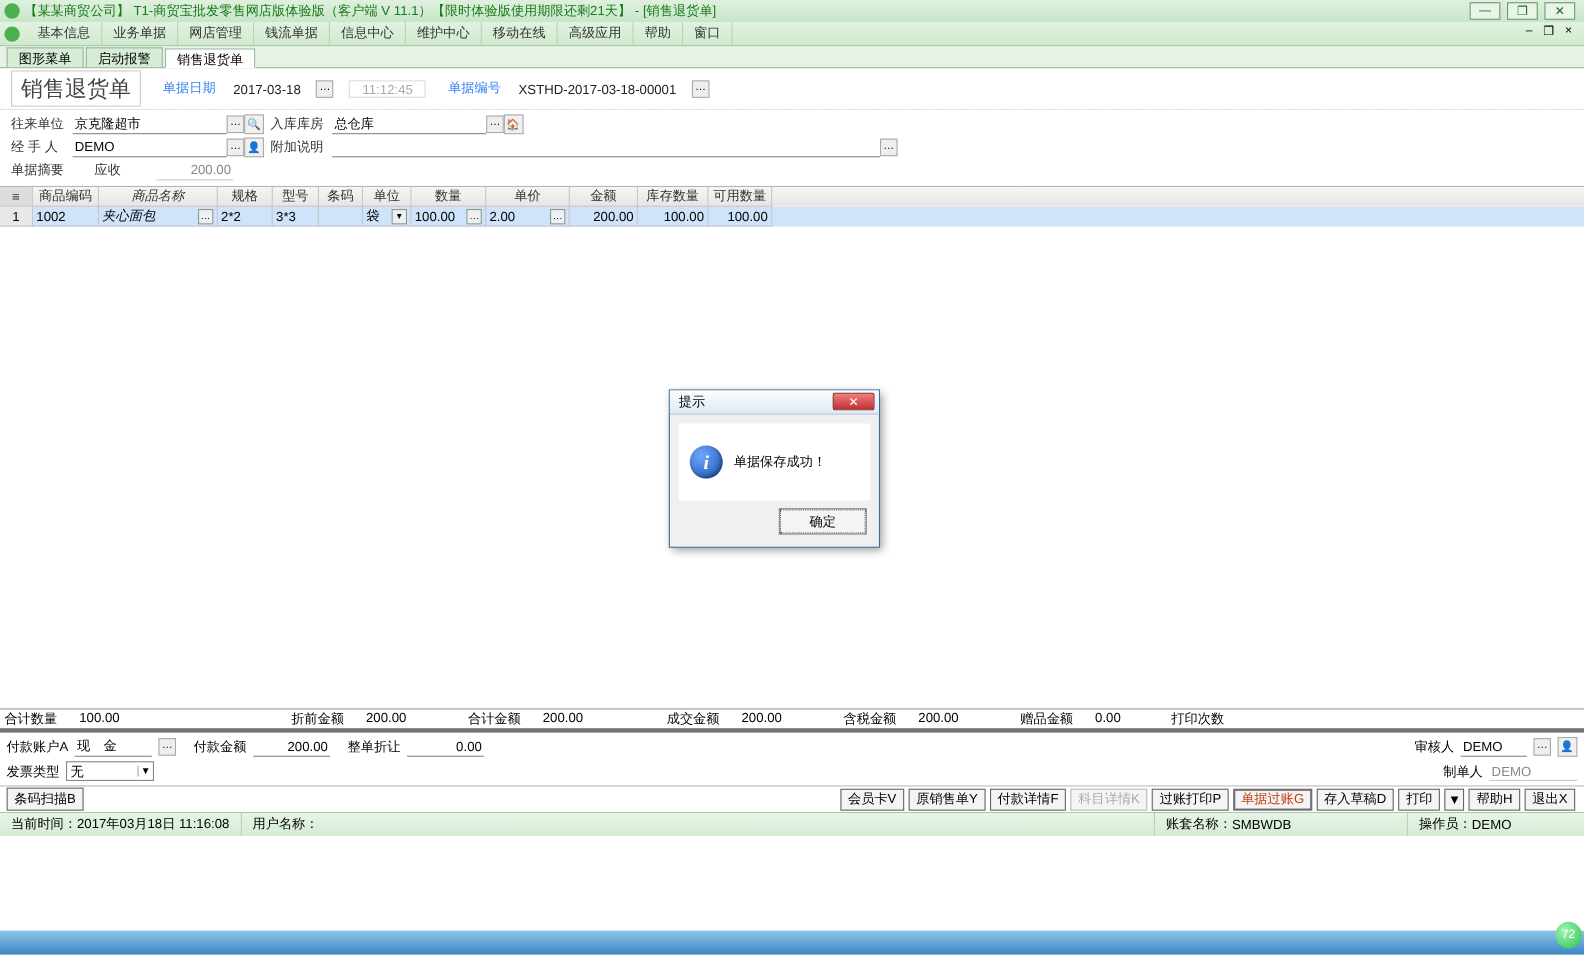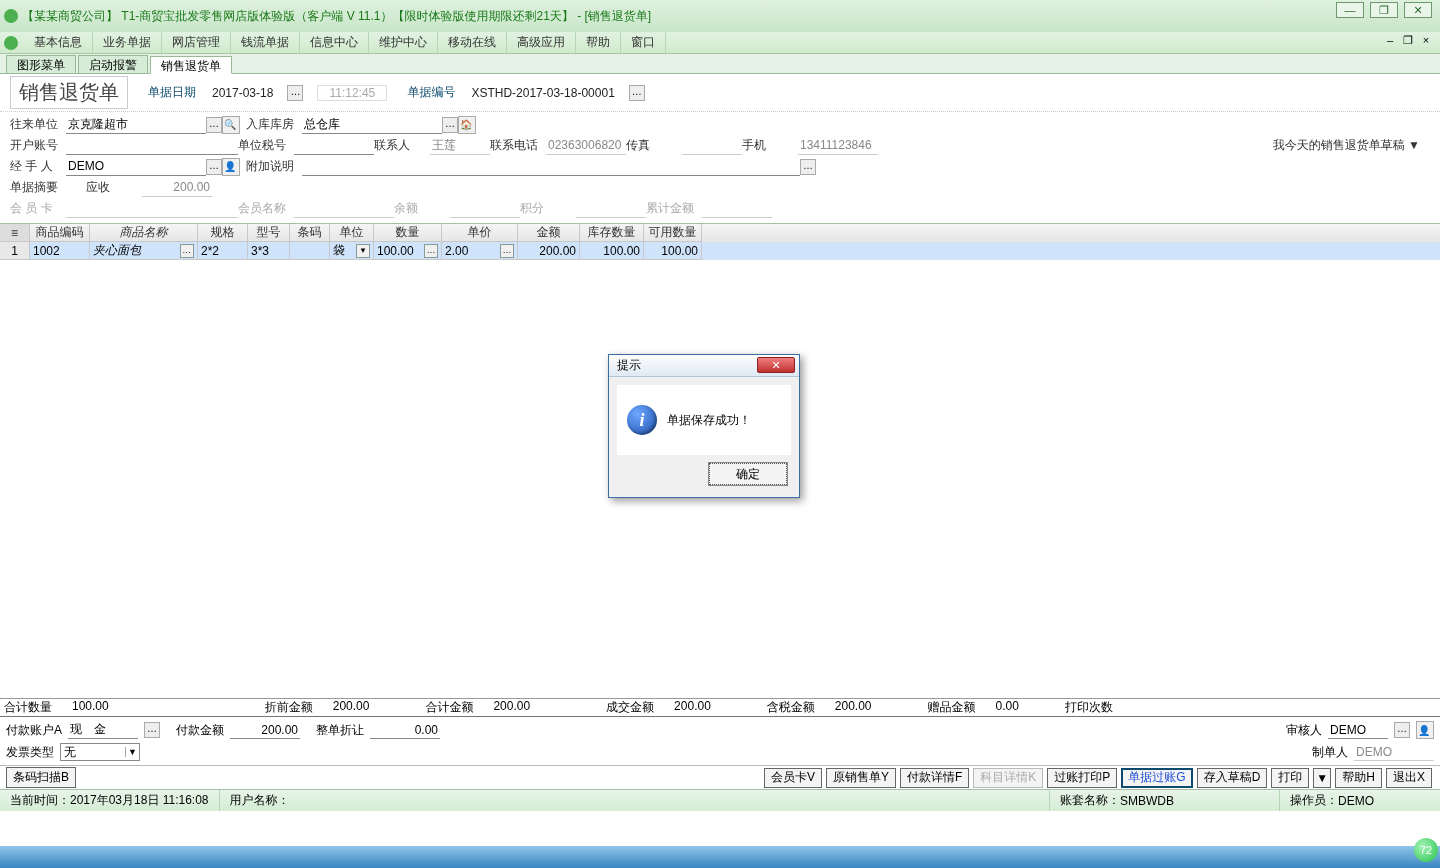--- a/index.html
+++ b/index.html
@@ -1,39 +1,39 @@
 <!DOCTYPE html>
 <html><head>
 <meta charset="utf-8">
 <style>
 * { box-sizing: border-box; margin: 0; padding: 0; }
 html, body { width: 1440px; height: 868px; font-family: "Microsoft YaHei", "SimSun", Arial, sans-serif; font-size: 12px; background: #fff; overflow: hidden; position: relative; }
 
 
-.title-bar { height: 20px; background: linear-gradient(to bottom, #dff0df, #c8e6c8); display: flex; align-items: center; padding: 16px 4px; color: #1a7a1a; font-size: 12px; }
+.title-bar { height: 20px; background: linear-gradient(to bottom, #dff0df, #c8e6c8); display: flex; align-items: center; padding: 4px 4px; color: #1a7a1a; font-size: 12px; }
 .title-bar .icon { width: 14px; height: 14px; border-radius: 50%; background: #4caf50; margin-right: 4px; display: inline-block; }
 .title-bar .win-ctrls { position: absolute; right: 8px; top: 2px; display: flex; gap: 6px; }
 .win-btn { width: 28px; height: 16px; border: 1px solid #6a9a6a; background: #e8f5e8; font-size: 11px; display: flex; align-items: center; justify-content: center; color: #2a6a2a; }
 
 
 .menu-bar { height: 22px; background: linear-gradient(to bottom, #e2f2e2, #d0eacc); display: flex; align-items: center; padding-left: 4px; border-bottom: 1px solid #a5c6a5; position: relative; }
 .menu-bar .icon { width: 14px; height: 14px; border-radius: 50%; background: #4caf50; margin-right: 6px; }
 .menu-item { padding: 0 10px; color: #333; height: 100%; display: flex; align-items: center; border-right: 1px solid #b5d5b5; cursor: default; }
 .mdi-ctrls { position: absolute; right: 6px; top: 2px; display: flex; gap: 2px; font-size: 11px; }
 .mdi-ctrls span { width: 16px; text-align: center; cursor: default; }
 
 
 .tab-bar { height: 20px; background: #e6f2e6; display: flex; align-items: flex-end; padding-left: 6px; border-bottom: 1px solid #97bb97; }
 .tab { height: 18px; padding: 1px 10px; margin-right: 2px; border: 1px solid #97bb97; border-bottom: none; background: #d6ecd6; font-size: 12px; }
 .tab.active { background: #fff; border-bottom: 1px solid #fff; position: relative; top: 1px; }
 
 
 .doc-header { display: flex; align-items: center; padding: 6px 10px; gap: 14px; border-bottom: 1px dotted #ccc; height: 38px; }
 .doc-title { font-family: "KaiTi","STKaiti",serif; font-size: 20px; color: #444; border: 1px solid #ccc; padding: 2px 8px; }
-.field-lbl { color: #0c4a6e; margin-left: 6px; margin-right: 2px; }
+.field-lbl { color: #3b82f6; margin-left: 6px; margin-right: 2px; }
 .field-val { color: #222; }
 .ro-box { color: #888; border: 1px solid #ddd; padding: 0 6px; min-width: 70px; display: inline-block; text-align: center; }
 .dots-btn { width: 16px; height: 16px; border: 1px solid #aaa; background: #eee; font-size: 10px; line-height: 12px; text-align: center; display: inline-block; vertical-align: middle; }
 .icon-btn { width: 18px; height: 18px; border: 1px solid #aaa; background: #f0f0f0; display: inline-flex; align-items: center; justify-content: center; font-size: 10px; }
 
 
 .form-area { padding: 2px 10px 2px 10px; }
 .form-row { display: flex; align-items: center; height: 21px; position: relative; }
 .f-lbl { width: 56px; color: #333; }
 .f-input { border: none; border-bottom: 1px solid #888; height: 18px; padding: 0 2px; background: transparent; font-size: 12px; }
@@ -62,33 +62,33 @@
 .gc.num { justify-content: flex-end; }
 .cell-btn { width: 14px; height: 14px; border: 1px solid #899; background: #f0f0f0; font-size: 9px; line-height: 10px; text-align: center; margin-left: auto; }
 
 .grid-body { height: 456px; background: #fff; }
 
 
 .totals { height: 18px; border-top: 1px solid #999; display: flex; align-items: center; padding: 0 4px; gap: 26px; background: #fff; }
 .totals .tgrp { display: flex; gap: 20px; }
 
 
-.pay-area { border-top: 1px solid #737373; padding: 2px 6px; }
+.pay-area { border-top: 4px solid #737373; padding: 2px 6px; }
 .pay-row { display: flex; align-items: center; height: 22px; gap: 6px; position: relative; }
 .combo { display: inline-flex; align-items: center; border: 1px solid #888; height: 18px; background: #fff; }
 .combo input { border: none; width: 64px; padding: 0 3px; font-size: 12px; background: transparent; }
 .combo .arr { width: 14px; text-align: center; border-left: 1px solid #aaa; font-size: 9px; }
 
 
 .action-bar { height: 24px; border-top: 1px solid #bbb; display: flex; align-items: center; padding: 0 6px; background: #fff; position: relative; }
 .barcode-btn { border: 1px solid #666; background: #f4f4f4; padding: 1px 6px; font-size: 12px; }
 .actions-right { position: absolute; right: 8px; display: flex; gap: 4px; align-items: center; justify-content: center; }
 .act-btn { border: 1px solid #666; background: #f4f4f4; padding: 1px 6px; font-size: 12px; height: 20px; display: flex; align-items: center; }
 .act-btn.disabled { color: #aaa; border-color: #bbb; }
-.act-btn.highlight { border: 2px solid #0c4a6e; padding: 0 5px; color: #1d4ed8; }
+.act-btn.highlight { border: 2px solid #737373; padding: 0 5px; color: #c2410c; }
 .drop-btn { width: 18px; padding: 1px 2px; }
 
 
 .status-bar { height: 22px; background: linear-gradient(to bottom, #e8f4e8, #d4ecd4); border-top: 1px solid #a6c0a6; display: flex; align-items: center; font-size: 12px; }
 .status-seg { padding: 0 10px; border-right: 1px solid #b5d5b5; height: 100%; display: flex; align-items: center; }
 .status-seg.grow { flex: 1; }
 
 
 .taskbar { height: 22px; background: linear-gradient(to bottom, #8fc5e8, #3a85c0); position: absolute; bottom: 0; left: 0; right: 0; }
 .tb-circle { position: absolute; right: 2px; bottom: 6px; width: 24px; height: 24px; border-radius: 50%; background: radial-gradient(circle at 35% 35%, #a2f3b4, #27c24c); color: #fff; display: flex; align-items: center; justify-content: center; font-size: 11px; }
@@ -159,59 +159,32 @@
     <span class="f-lbl">往来单位</span>
     <input class="f-input w140" value="京克隆超市" style="">
     <span class="dots-btn">…</span>
     <span class="icon-btn">🔍</span>
     <span class="f-lbl" style="margin-left:6px">入库库房</span>
     <input class="f-input w140" value="总仓库" style="">
     <span class="dots-btn">…</span>
     <span class="icon-btn">🏠</span>
   </div>
   <div class="form-row">
-    <span class="f-lbl">开户账号</span>
-    <input class="f-input" style="width: 172px;">
-    <span class="f-lbl">单位税号</span>
-    <input class="f-input w80" style="">
-    <span class="f-lbl">联系人</span>
-    <input class="f-input ro w60 muted" readonly="" value="王莲" style="">
-    <span class="f-lbl">联系电话</span>
-    <input class="f-input ro w80 muted" readonly="" value="02363006820" style="">
-    <span class="f-lbl">传真</span>
-    <input class="f-input ro w60" readonly="" style="">
-    <span class="f-lbl">手机</span>
-    <input class="f-input ro w80 muted" readonly="" value="13411123846" style="">
-    <span class="right-note">我今天的销售退货单草稿 ▼</span>
-  </div>
-  <div class="form-row">
     <span class="f-lbl">经 手 人</span>
     <input class="f-input w140" value="DEMO" style="">
     <span class="dots-btn">…</span>
     <span class="icon-btn">👤</span>
     <span class="f-lbl" style="margin-left:6px">附加说明</span>
     <input class="f-input" style="width: 498px;">
     <span class="dots-btn">…</span>
   </div>
   <div class="form-row">
     <span class="f-lbl">单据摘要</span>
     <span class="f-lbl" style="margin-left:20px">应收</span>
     <input class="f-input ro ra w70" readonly="" value="200.00" style="">
-  </div>
-  <div class="form-row member-row">
-    <span class="f-lbl">会 员 卡</span>
-    <input class="f-input" style="width: 172px;">
-    <span class="f-lbl">会员名称</span>
-    <input class="f-input w100" readonly="" style="">
-    <span class="f-lbl">余额</span>
-    <input class="f-input w70" readonly="" style="">
-    <span class="f-lbl">积分</span>
-    <input class="f-input w70" readonly="" style="">
-    <span class="f-lbl">累计金额</span>
-    <input class="f-input w70" readonly="" style="">
   </div>
 </div>
 
 <div class="grid">
   <div class="grid-head">
     <div class="gh row-num-h">≡</div>
     <div class="gh c-code">商品编码</div>
     <div class="gh c-name">商品名称</div>
     <div class="gh c-spec">规格</div>
     <div class="gh c-model">型号</div>

